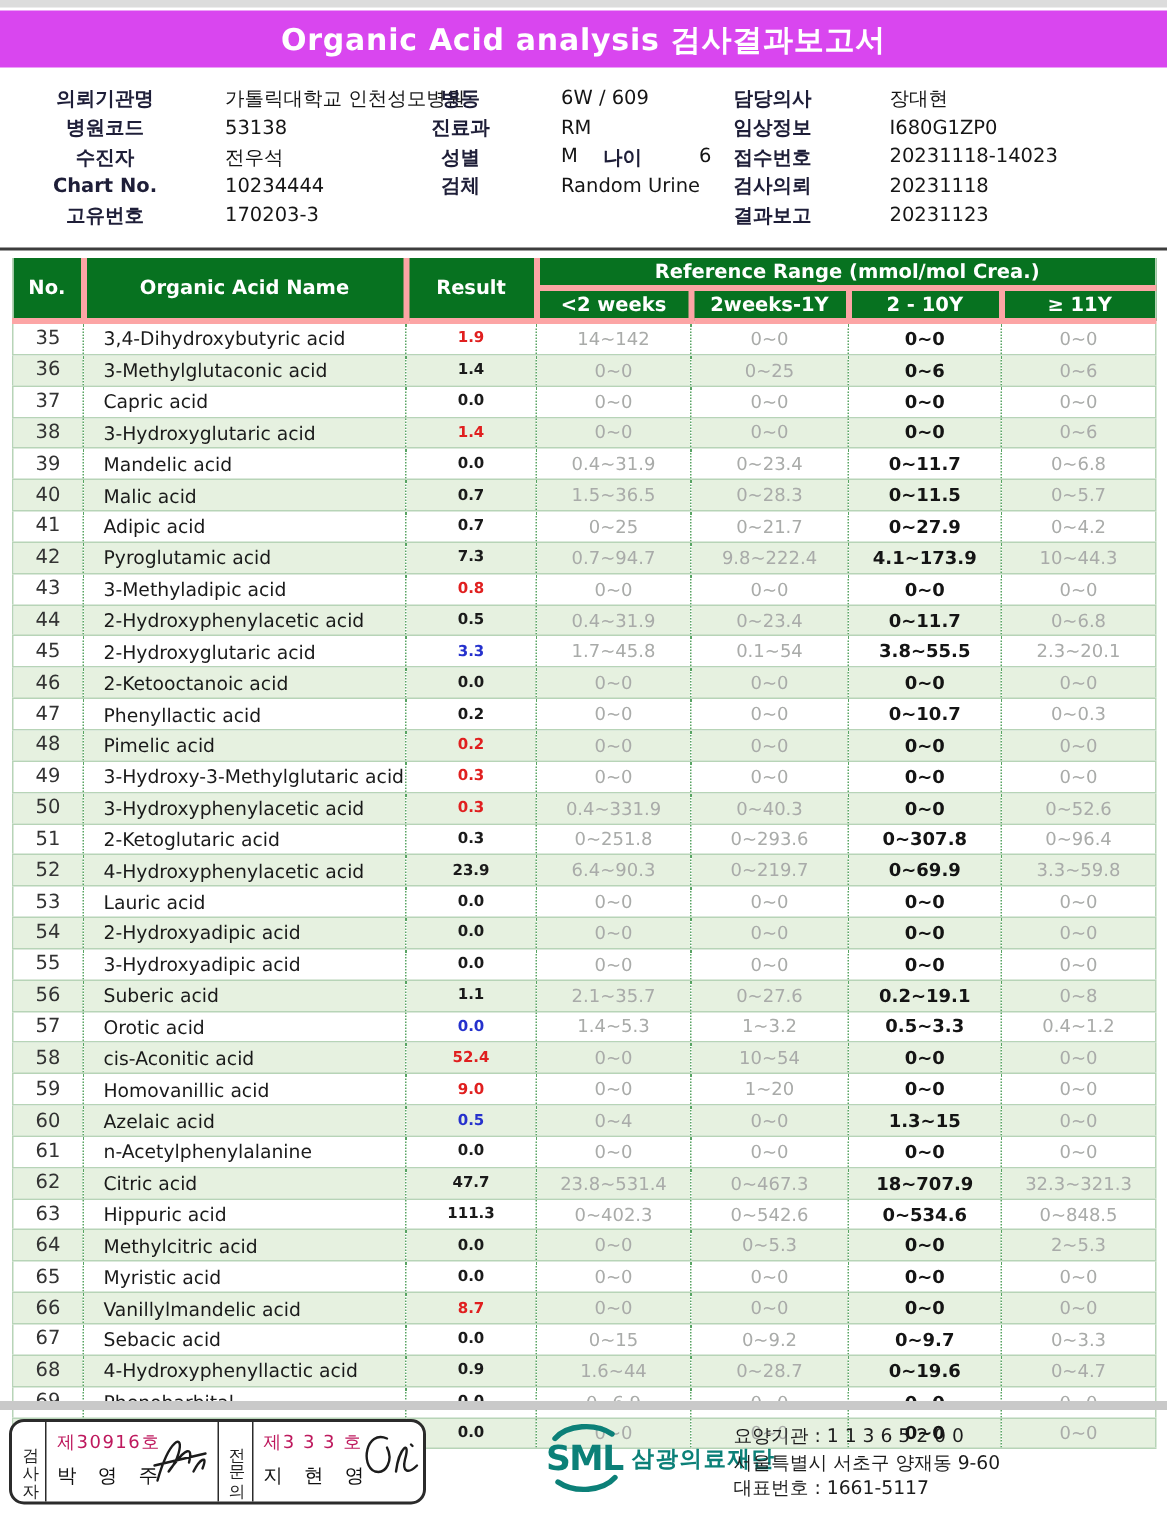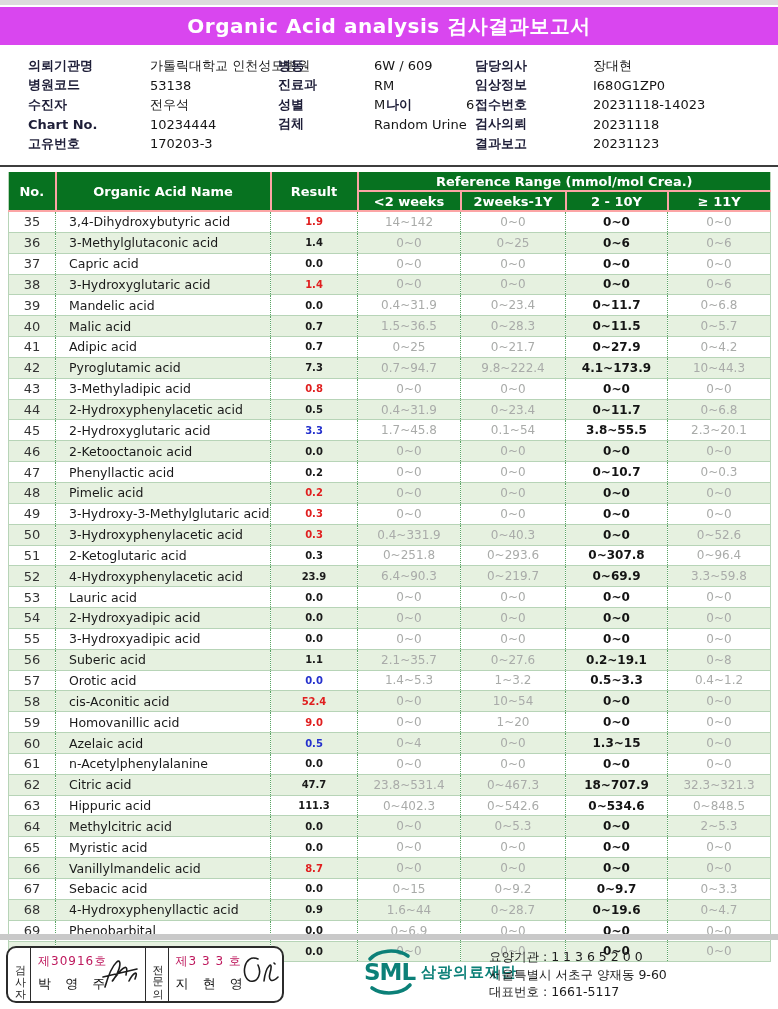--- a/index.html
+++ b/index.html
@@ -3,32 +3,32 @@
 <meta charset="utf-8">
 <style>
   html,body{margin:0;padding:0;background:#ffffff;}
   body{width:778px;height:1009px;position:relative;font-family:"DejaVu Sans","Liberation Sans",sans-serif;overflow:hidden;}
   .top-strip{position:absolute;left:0;top:0;width:778px;height:5px;background:#dcdcdc;}
   .title-bar{position:absolute;left:0;top:7px;width:778px;height:38px;background:#d946ef;display:flex;align-items:center;justify-content:center;}
   .title-bar span{color:#ffffff;font-size:20px;font-weight:bold;letter-spacing:0.5px;}
   
   .info{position:absolute;left:0;top:56px;width:778px;height:102px;font-size:13px;}
   .info-col{position:absolute;top:0;}
-  .irow{position:relative;height:19.5px;display:flex;align-items:center;white-space:nowrap;}
+  .irow{position:relative;height:19.5px;display:flex;align-items:center;white-space:nowrap;text-align:center;}
   .ilabel{font-weight:bold;color:#1e1e38;display:inline-block;}
   .ivalue{color:#151515;margin-left:38px;}
   .col0{left:28px;} .col0 .ilabel{width:84px;}
   .col1{left:278px;} .col1 .ilabel{width:58px;}
   .col2{left:475px;} .col2 .ilabel{width:80px;}
   .l2{position:absolute;left:108px;width:34px;}
   .v2{position:absolute;left:150px;}
   .rule{position:absolute;left:0;top:165px;width:778px;height:2px;background:#3d3d3d;}
   
   table{position:absolute;left:8px;top:172px;width:762px;border-collapse:collapse;table-layout:fixed;border-left:1px solid #b7d4b7;border-right:1px solid #b7d4b7;border-bottom:1px solid #8fbb8f;}
-  thead th{background:#077220;color:#ffffff;font-size:13px;font-weight:bold;height:18px;border:2px solid #fca5a5;padding:0;}
+  thead th{background:#077220;color:#ffffff;font-size:13px;font-weight:bold;height:18px;border:4px solid #fca5a5;padding:0;}
   thead tr:first-child th{border-top:none;}
   thead th:first-child{border-left:none;}
   thead th:last-child{border-right:none;}
   thead .sub th{font-size:13px;}
   tbody td{height:19.85px;padding:0;font-size:13px;border-left:1px dotted #58a463;border-bottom:1px solid #b7d4b7;text-align:center;color:#1a1a1a;overflow:hidden;}
   tbody td:first-child{border-left:none;color:#333333;}
   tbody tr:nth-child(even){background:#e6f1e0;}
   td.name{text-align:left;padding-left:13px;font-size:12.5px;white-space:nowrap;}
   td.result{font-weight:600;font-size:10px;}
   td.result .red{color:#e01f1f;}

